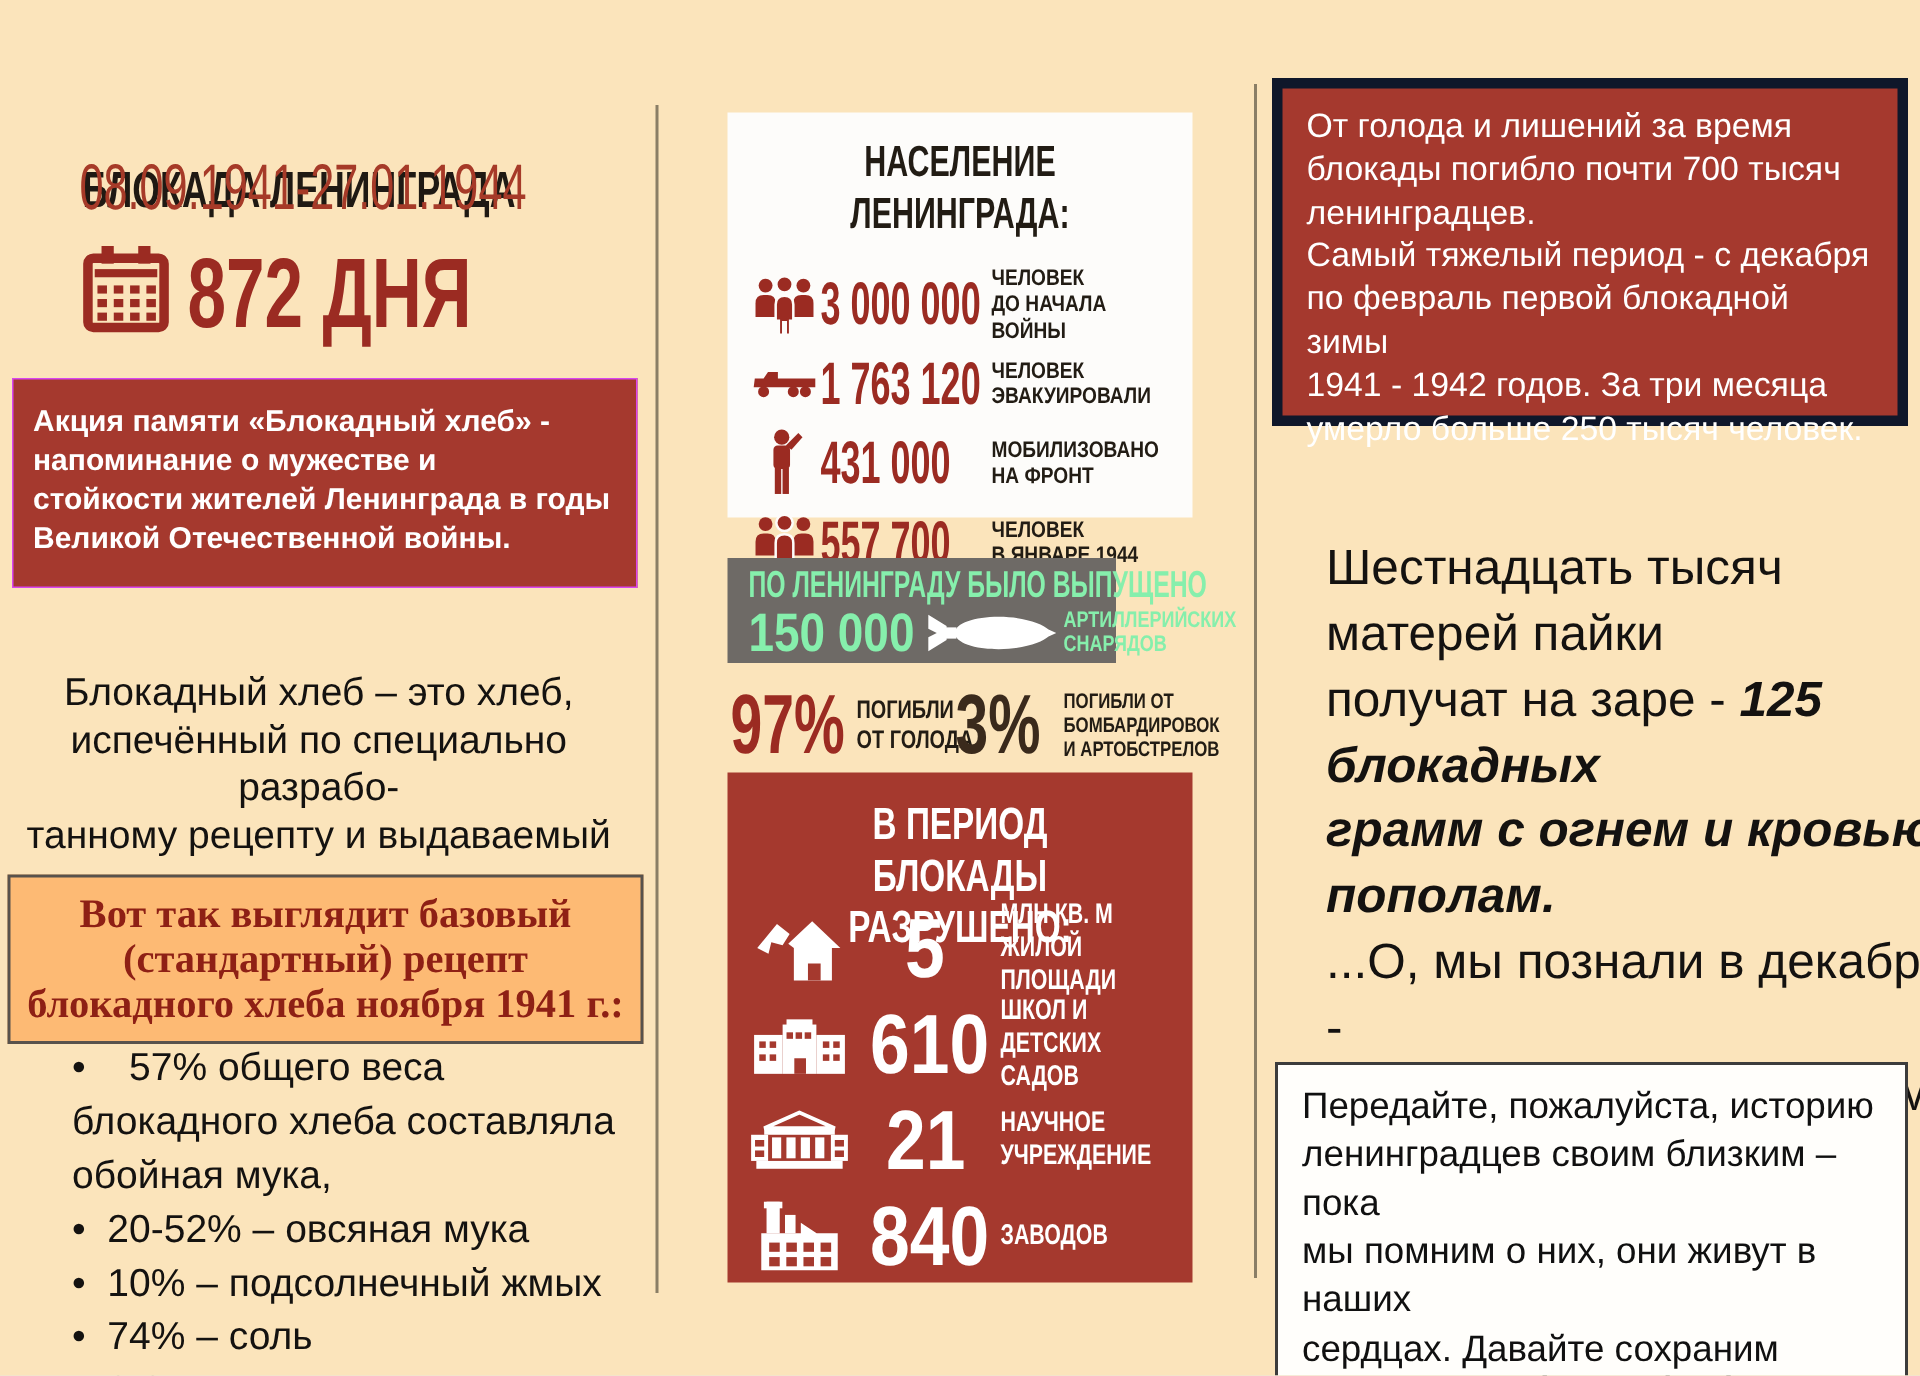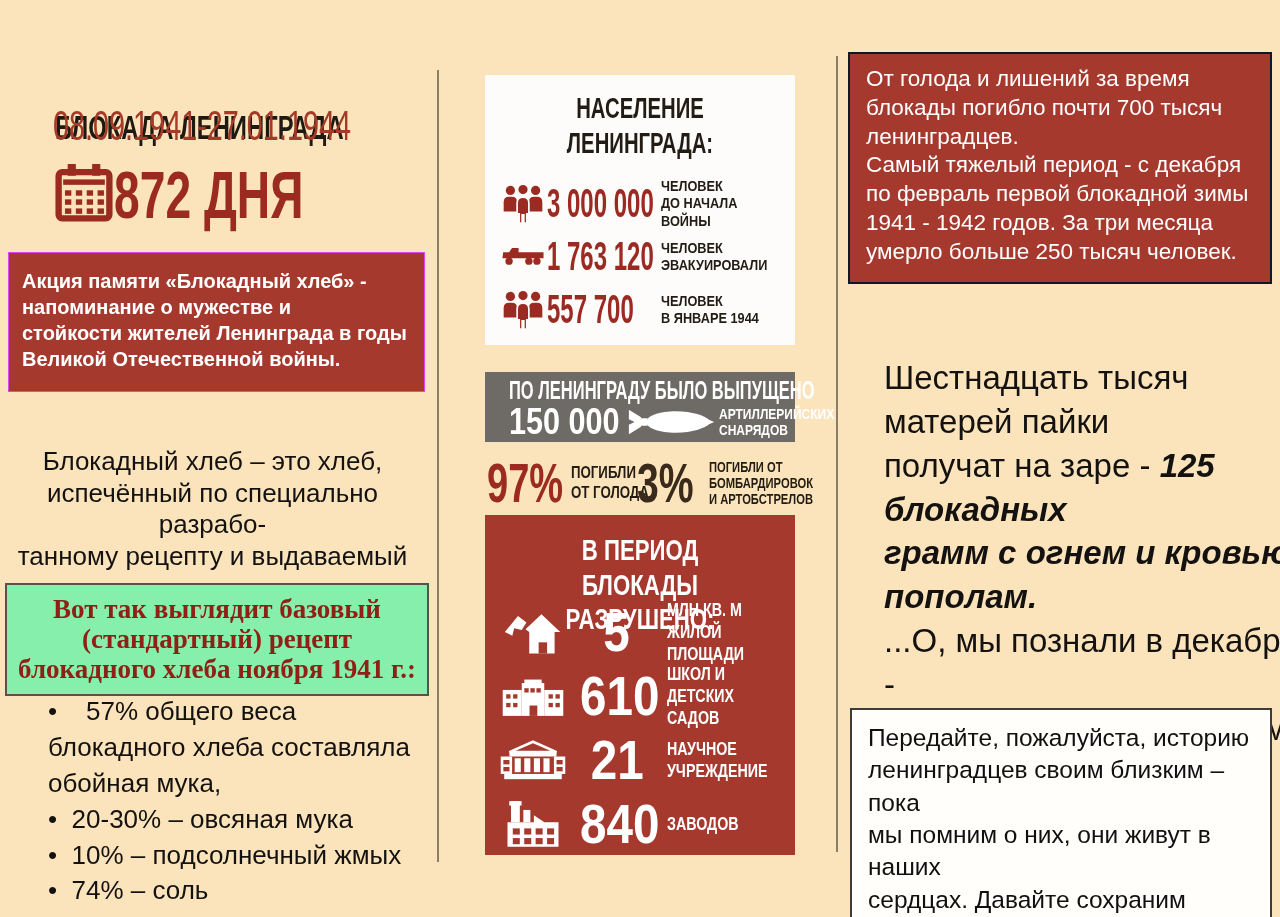--- a/index.html
+++ b/index.html
@@ -19,48 +19,48 @@
   .divider{position:absolute;width:2px;background:#8a7e66;}
   .divider-left{left:437px;top:70px;height:792px;}
   .divider-right{left:836px;top:56px;height:796px;}
 
   .cx{display:inline-block;white-space:nowrap;transform-origin:0 50%;}
   .cc{display:inline-block;white-space:pre-line;transform-origin:50% 50%;}
 
   
   .l-title{position:absolute;left:55px;top:66px;font-size:34px;font-weight:700;color:#1F1913;line-height:1;margin-top:44px;}
   .l-dates{position:absolute;left:53px;top:104px;font-size:43px;font-weight:400;color:#A63A28;line-height:1;}
-  .days-row{position:absolute;left:55px;top:162px;display:flex;align-items:flex-start;gap:1px;}
+  .days-row{position:absolute;left:55px;top:162px;display:flex;align-items:flex-start;gap:12px;}
   .days-row svg{flex:none;color:var(--accent);}
   .l-days{font-size:66px;font-weight:700;color:var(--accent);line-height:1;}
   .memorial-box{position:absolute;left:8px;top:252px;width:417px;height:140px;box-sizing:border-box;
     background:var(--boxred);border:1px solid #d946ef;padding:15px 13px;color:#fff;
     font-weight:700;font-size:20px;line-height:1.3;white-space:pre-line;}
   .bread-par{position:absolute;left:0;top:420px;width:425px;text-align:center;color:var(--ink);
     font-size:26px;line-height:1.22;white-space:pre-line;}
-  .recipe-box{position:absolute;left:5px;top:583px;width:424px;box-sizing:border-box;background:#86efac;
+  .recipe-box{position:absolute;left:5px;top:583px;width:424px;box-sizing:border-box;background:#fdba74;
     border:2px solid #58524C;padding:9px 6px;text-align:center;white-space:pre-line;
     font-family:"Liberation Serif",serif;font-weight:700;font-size:27px;line-height:1.12;color:var(--deepred);}
   .recipe-list{position:absolute;left:48px;top:694px;width:390px;margin:0;padding:0;list-style:none;
     color:var(--ink);font-size:26px;line-height:1.38;}
   .recipe-list li::before{content:"•  ";white-space:pre;}
   .recipe-list li:first-child::before{content:"•    ";white-space:pre;}
 
   
   .pop-box{position:absolute;left:485px;top:75px;width:310px;height:270px;background:#FDFCFA;}
   .pop-title{padding-top:16px;text-align:center;font-weight:700;font-size:29px;color:#221C14;line-height:1.2;}
   .pop-rows{margin-top:16px;}
   .pop-row{position:relative;height:53px;display:flex;align-items:center;padding-left:16px;}
   .pop-icon{flex:none;width:44px;display:flex;justify-content:center;color:var(--accent);}
   .pop-value{font-weight:700;font-size:40px;color:var(--accent);line-height:1;margin-left:2px;}
   .pop-label{position:absolute;left:176px;top:50%;transform:translateY(-50%) scaleX(.85);transform-origin:0 50%;
     font-weight:700;font-size:15px;line-height:1.15;color:#221C14;white-space:pre-line;}
 
-  .shells-box{position:absolute;left:485px;top:372px;width:310px;height:70px;box-sizing:border-box;
-    background:var(--graybox);color:#ffffff;padding:5px 24px;}
+  .shells-box{position:absolute;left:485px;top:372px;width:259px;height:70px;box-sizing:border-box;
+    background:var(--graybox);color:#86efac;padding:5px 14px;}
   .shells-title{font-weight:700;font-size:25px;line-height:1.05;}
   .shells-row{display:flex;align-items:center;margin-top:1px;}
   .shells-value{flex:none;width:118px;font-weight:700;font-size:36px;line-height:1;}
   .shell-icon-wrap{flex:none;width:92px;color:#fff;display:flex;align-items:center;}
   .shells-label{font-weight:700;font-size:15px;line-height:1.1;white-space:pre-line;}
 
   .deaths-row{position:absolute;left:487px;top:452px;width:312px;height:62px;}
   .deaths-row .dv{position:absolute;top:50%;font-weight:700;font-size:56px;line-height:1;}
   .deaths-row .dl{position:absolute;top:50%;font-weight:700;color:#221C14;white-space:pre-line;}
   .dv1{left:0;color:var(--accent);}
@@ -73,21 +73,21 @@
   .d-rows{position:absolute;left:0;top:85px;right:0;}
   .d-row{position:relative;height:64px;}
   .d-icon{position:absolute;left:12px;top:50%;transform:translateY(-50%);width:72px;display:flex;justify-content:center;color:#fff;}
   .d-value{position:absolute;left:88px;top:50%;transform:translateY(-50%);width:88px;text-align:center;
     font-weight:700;font-size:56px;line-height:1;}
   .d-label{position:absolute;left:182px;top:50%;transform:translateY(-50%) scaleX(.75);transform-origin:0 50%;
     font-weight:700;font-size:19px;line-height:1.15;white-space:pre-line;}
 
   
   .famine-box{position:absolute;left:848px;top:52px;width:424px;height:232px;box-sizing:border-box;
-    background:var(--boxred);border:2px solid #0f172a;padding:11px 16px;color:#fff;
+    background:var(--boxred);border:7px solid #0f172a;padding:11px 16px;color:#fff;
     font-size:22.5px;line-height:1.28;white-space:pre-line;}
   .poem{position:absolute;left:852px;top:312px;width:420px;color:var(--ink);
     font-size:33px;line-height:1.33;white-space:pre-line;margin-left:32px;}
   .poem .poem-bold{font-weight:700;font-style:italic;}
   .poem-attr{margin-top:2px;text-align:center;color:var(--attrred);white-space:pre-line;}
   .closing-box{position:absolute;left:850px;top:708px;width:422px;box-sizing:border-box;background:#FFFEFB;
     border:2px solid #3C3C3C;padding:12px 16px;color:#101010;
     font-size:24.5px;line-height:1.32;white-space:pre-line;}
 </style>
 </head>
@@ -136,21 +136,21 @@
 танному рецепту и выдаваемый по
 хлебным карточкам во время
 блокады Ленинграда</p>
 
   <div class="recipe-box">Вот так выглядит базовый
 (стандартный) рецепт
 блокадного хлеба ноября 1941 г.:</div>
 
   <ul class="recipe-list">
     <li>57% общего веса блокадного хлеба составляла обойная мука,</li>
-    <li>20-30% – овсяная мука</li>
+    <li>20-52% – овсяная мука</li>
     <li>10% – подсолнечный жмых</li>
     <li>74% – соль</li>
     <li>2-3% – солод.</li>
   </ul>
 
   <div class="pop-box">
     <div class="pop-title"><span class="cc" style="transform:scaleX(.7)">НАСЕЛЕНИЕ ЛЕНИНГРАДА:</span></div>
     <div class="pop-rows">
 
       <div class="pop-row">
@@ -178,20 +178,34 @@
             <circle cx="11" cy="23" r="5"></circle>
               <circle cx="38" cy="23" r="5"></circle>
               <circle cx="49" cy="23" r="5"></circle>
           </svg>
         </span>
         <span class="pop-value"><span class="cx" style="transform:scaleX(.6)">1 763 120</span></span>
         <span class="pop-label">ЧЕЛОВЕК
 ЭВАКУИРОВАЛИ</span>
       </div>
 
+      <div class="pop-row">
+        <span class="pop-icon">
+          <svg viewBox="0 0 28 52" width="26" height="48" fill="currentColor">
+            <circle cx="12" cy="7" r="5.5"></circle>
+            <path d="M15 13 L24 4 L27 7 L19 16 Z"></path>
+            <rect x="6" y="13" width="12" height="17" rx="3"></rect>
+            <rect x="7" y="29" width="4.6" height="19"></rect>
+              <rect x="12.6" y="29" width="4.6" height="19"></rect>
+          </svg>
+        </span>
+        <span class="pop-value"><span class="cx" style="transform:scaleX(.6)">431 000</span></span>
+        <span class="pop-label">МОБИЛИЗОВАНО
+НА ФРОНТ</span>
+      </div>
 
       <div class="pop-row">
         <span class="pop-icon">
           <svg viewBox="0 0 50 50" width="42" height="46" fill="currentColor">
             <circle cx="10" cy="10" r="5.5"></circle>
               <path d="M2 35 V24 q0-6.5 6.5-6.5 h3 q6.5 0 6.5 6.5 v11 z"></path>
             <circle cx="40" cy="10" r="5.5"></circle>
               <path d="M32 35 V24 q0-6.5 6.5-6.5 h3 q6.5 0 6.5 6.5 v11 z"></path>
             <g stroke="#FDFCFA" stroke-width="2">
               <circle cx="25" cy="9" r="6.5"></circle>

